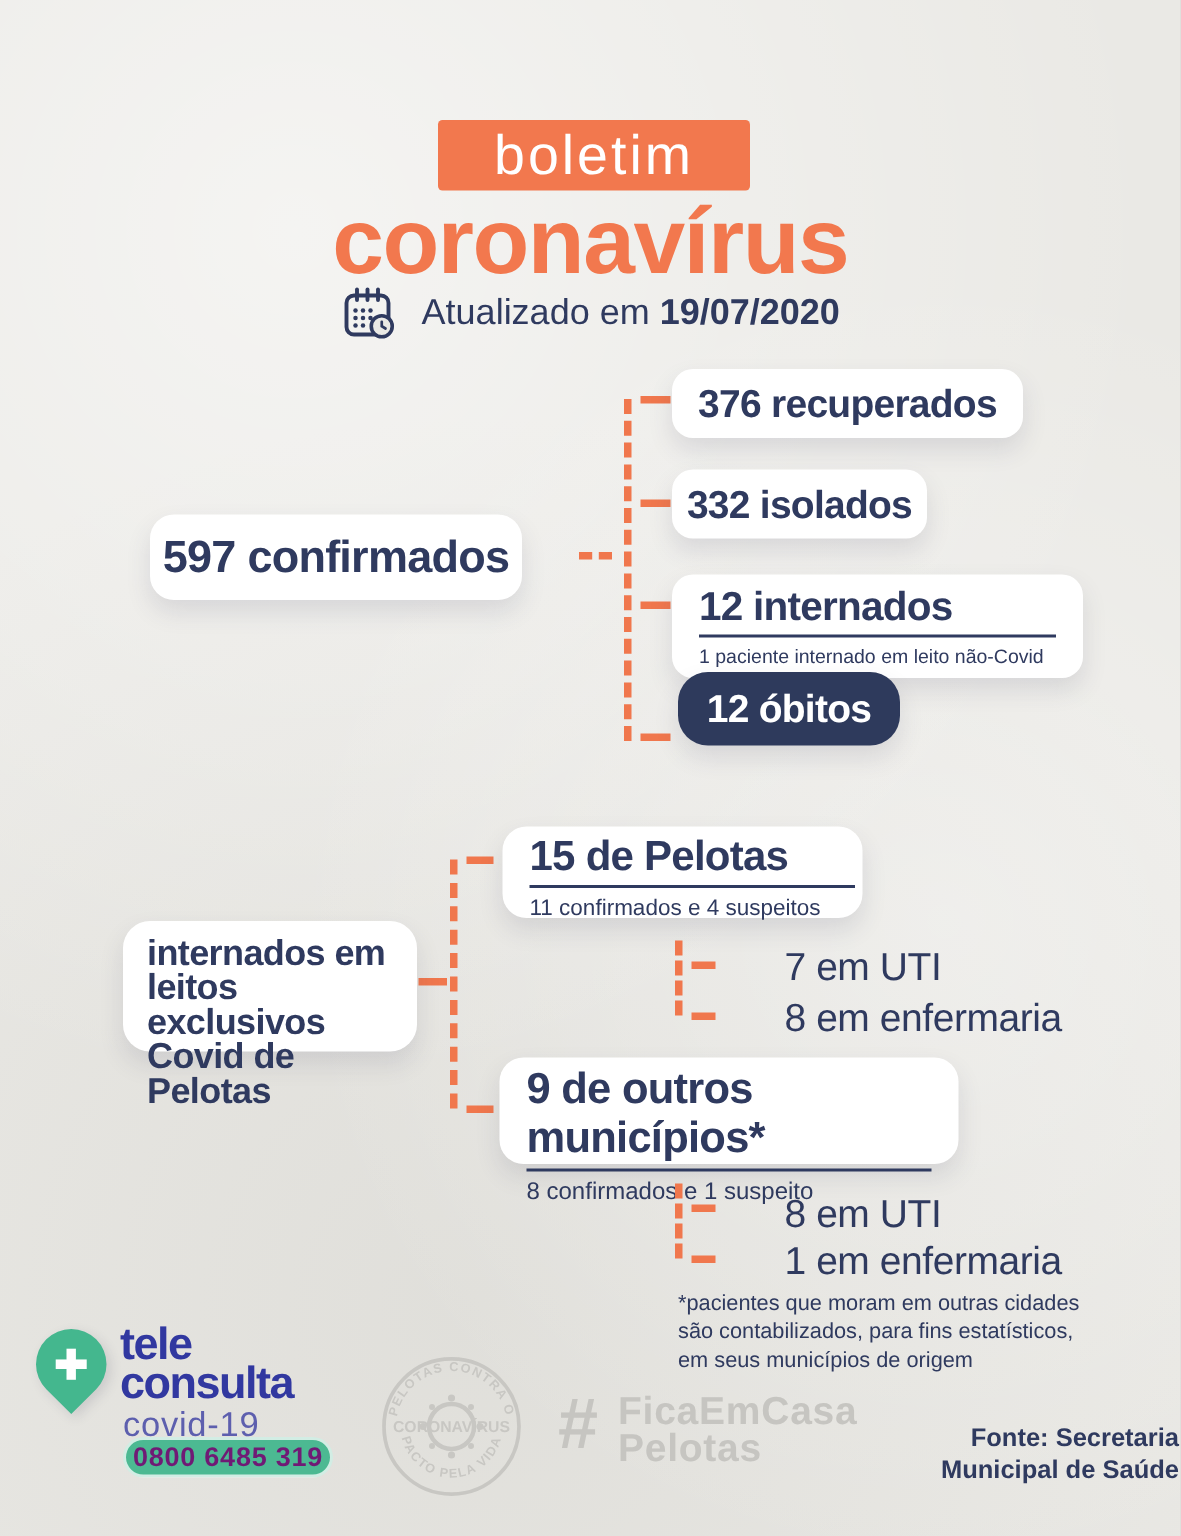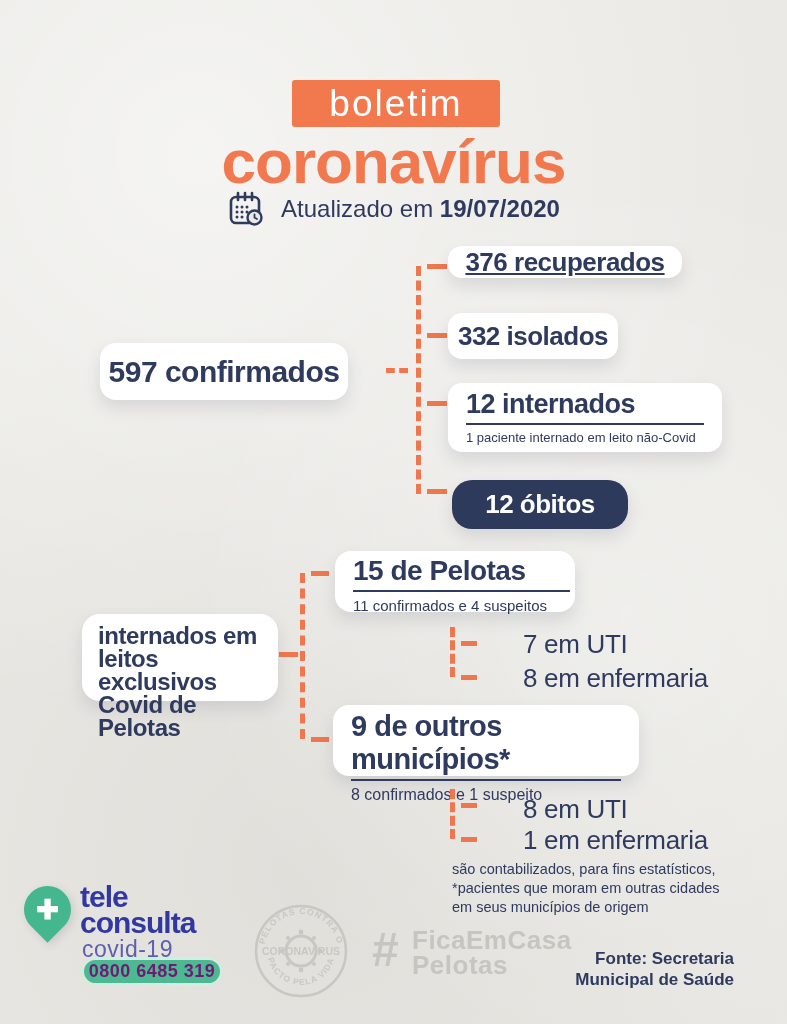--- a/index.html
+++ b/index.html
@@ -67,21 +67,21 @@
   .logo-word { position:absolute; color:#3138a0; font-weight:700; font-size:30px; letter-spacing:-1px; line-height:1; }
   .logo-covid { position:absolute; color:#5d5fae; font-weight:400; font-size:23px; letter-spacing:0.5px; }
   .phone-pill {
     position:absolute; left:82px; top:958px; width:140px; height:27px;
     background:#4cb992; border-radius:14px; border:2px solid rgba(255,255,255,.75);
     display:flex; align-items:center; justify-content:center;
     color:#701a75; font-weight:700; font-size:18px; letter-spacing:0.5px;
   }
   .hash-mark { position:absolute; left:372px; top:922px; color:#c6c5c1; font-size:48px; font-weight:700; }
   .fica-lines { position:absolute; left:412px; top:928px; color:#c6c5c1; font-weight:700; font-size:26px; line-height:25px; letter-spacing:0.5px; }
-  .fonte { position:absolute; left:528px; top:948px; width:206px; text-align:right;
+  .fonte { position:absolute; left:580px; top:948px; width:206px; text-align:right;
            color:#2f3a5f; font-size:17px; font-weight:700; line-height:21px; }
 </style>
 </head>
 <body>
 
 <div class="page">
 
   <div class="abs badge-box">
     <span>boletim</span>
   </div>
@@ -115,35 +115,35 @@
   <div class="hdash" style="left:427px; top:264px; width:20px;"></div>
   <div class="hdash" style="left:427px; top:333px; width:20px;"></div>
   <div class="hdash" style="left:427px; top:401px; width:20px;"></div>
   <div class="hdash" style="left:427px; top:489px; width:20px;"></div>
   <div class="hdash" style="left:386px; top:368px; width:22px;"></div>
 
   <div class="card center" style="left:100px; top:343px; width:248px; height:57px;">
     <span class="t800" style="font-size:30px;">597 confirmados</span>
   </div>
 
-  <div class="card center" style="left:448px; top:246px; width:234px; height:32px; border-radius:14px;text-decoration:underline;">
+  <div class="card center" style="left:448px; top:246px; width:234px; height:46px; border-radius:14px;">
     <span class="t800" style="font-size:26px;">376 recuperados</span>
   </div>
 
   <div class="card center" style="left:448px; top:313px; width:170px; height:46px; border-radius:14px;">
     <span style="font-size:26px; font-weight:700; letter-spacing:-0.5px;">332 isolados</span>
   </div>
 
   <div class="card" style="left:448px; top:383px; width:274px; height:69px; padding:6px 18px 0 18px; border-radius:14px;">
     <div style="font-size:27px; font-weight:700; letter-spacing:-0.5px;">12 internados</div>
     <div class="underline-bar"></div>
     <div style="font-size:13px;">1 paciente internado em leito não-Covid</div>
   </div>
 
-  <div class="card center" style="left:452px; top:480px; width:176px; height:49px; background:#2e3a5c; border-radius:20px;">
+  <div class="card center" style="left:452px; top:448px; width:148px; height:49px; background:#2e3a5c; border-radius:20px;">
     <span class="t800" style="font-size:26px; color:#ffffff;">12 óbitos</span>
   </div>
 
   <div class="vdash" style="left:300px; top:573px; height:166px;"></div>
   <div class="hdash" style="left:311px; top:571px; width:18px;"></div>
   <div class="hdash" style="left:311px; top:737px; width:18px;"></div>
   <div class="hdash" style="left:279px; top:652px; width:19px;"></div>
 
   <div class="card" style="left:82px; top:614px; width:196px; height:87px; padding:10px 0 0 16px; border-radius:18px;">
     <div class="t800" style="font-size:24px; line-height:23px; letter-spacing:-0.4px;">
@@ -171,22 +171,22 @@
     <div style="font-size:16px;">8 confirmados e 1 suspeito</div>
   </div>
 
   <div class="vdash" style="left:450px; top:789px; height:50px;"></div>
   <div class="hdash" style="left:461px; top:803px; width:16px;"></div>
   <div class="hdash" style="left:461px; top:837px; width:16px;"></div>
   <div class="subrow" style="left:488px; top:794px;">8 em UTI</div>
   <div class="subrow" style="left:488px; top:825px;">1 em enfermaria</div>
 
   <div class="footnote">
+    <div>*pacientes que moram em outras cidades</div>
     <div>são contabilizados,  para fins estatísticos,</div>
-    <div>*pacientes que moram em outras cidades</div>
     <div>em seus municípios de  origem</div>
   </div>
 
   <div class="pin">
     <span class="plus">✚</span>
   </div>
   <div class="logo-word" style="left:80px; top:882px;">tele</div>
   <div class="logo-word" style="left:80px; top:908px;">consulta</div>
   <div class="logo-covid" style="left:82px; top:936px;">covid-19</div>
   <div class="phone-pill">

